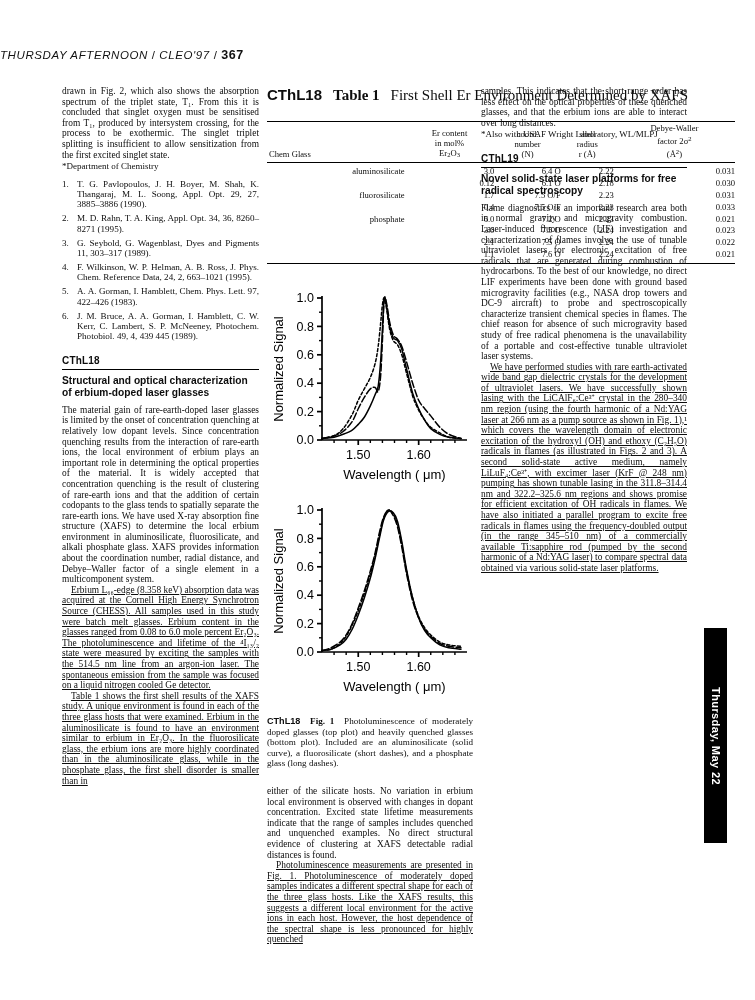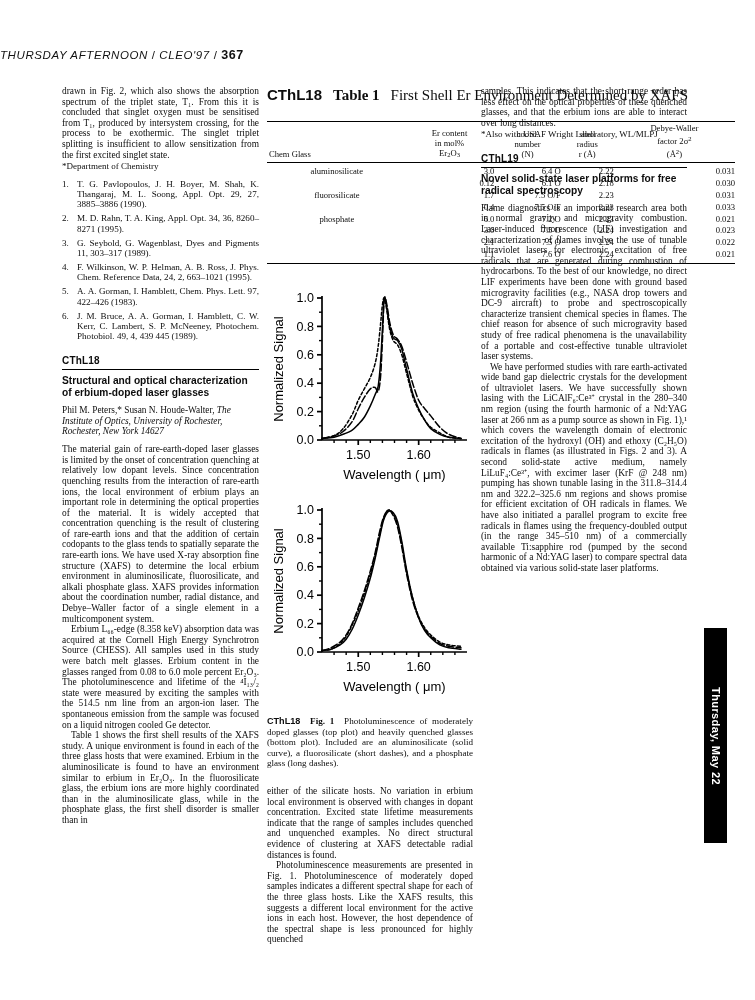--- a/index.html
+++ b/index.html
@@ -32,21 +32,21 @@
   .col-right  { left:481px; width:206px; }
 
   p {
     margin:0;
     font-size:9.4px;
     line-height:10.6px;
     text-align:justify;
     hyphens:auto;
     -webkit-hyphens:auto;
   }
-  p.ind { text-indent:9px; }
+  p.ind { text-indent:9px;text-decoration:underline; }
   p + p { margin-top:0; }
 
   .note-ital {
     font-size:9px;
     line-height:10.4px;
     margin-top:1px;
   }
 
   
   .reflist { margin-top:7px; }
@@ -107,21 +107,21 @@
   }
   table.xafs thead th.hg { text-align:left; padding-left:2px; }
   .rule-top { border-top:1.9px solid #000; }
   .rule-mid { border-top:1.2px solid #000; }
   .rule-bot { border-top:1.9px solid #000; }
   table.xafs tbody td {
     padding:1.1px 0;
     text-align:right;
     line-height:9.6px;
   }
-  table.xafs tbody td.host { text-align:center; padding-left:2px; }
+  table.xafs tbody td.host { text-align:right; padding-left:2px; }
   table.xafs tbody tr.first td { padding-top:4px; }
   table.xafs tbody tr:last-child td { padding-bottom:4px; }
   sub { font-size:6.6px; vertical-align:-1px; }
   sup { font-size:6.6px; vertical-align:3px; }
 
   
   .figbox { position:absolute; left:267px; }
   .fig1 { top:288px; }
   .fig2 { top:500px; }
   .figcap {
@@ -194,23 +194,20 @@
       <div class="refitem">
         <span class="refnum">6.</span>
         <span class="reftext">J. M. Bruce, A. A. Gorman, I. Hamblett, C. W. Kerr, C. Lambert, S. P. McNeeney, Photochem. Photobiol. 49, 4, 439 445 (1989).</span>
       </div>
     </div>
 
     <div class="sess">
       <div class="sess-code">CThL18</div>
       <div class="sess-rule"></div>
       <div class="sess-title">Structural and optical characterization of erbium-doped laser glasses</div>
-      <div class="sess-auth">
-        <span>Phil M. Peters,* Susan N. Houde-Walter, </span><i>The Institute of Optics, University of Rochester, Rochester, New York 14627</i>
-      </div>
       <p>The material gain of rare-earth-doped laser glasses is limited by the onset of concentration quenching at relatively low dopant levels. Since concentration quenching results from the interaction of rare-earth ions, the local environment of erbium plays an important role in determining the optical properties of the material. It is widely accepted that concentration quenching is the result of clustering of rare-earth ions and that the addition of certain codopants to the glass tends to spatially separate the rare-earth ions. We have used X-ray absorption fine structure (XAFS) to determine the local erbium environment in aluminosilicate, fluorosilicate, and alkali phosphate glass. XAFS provides information about the coordination number, radial distance, and Debye–Waller factor of a single element in a multicomponent system.</p>
       <p class="ind">Erbium L₆₆-edge (8.358 keV) absorption data was acquired at the Cornell High Energy Synchrotron Source (CHESS). All samples used in this study were batch melt glasses. Erbium content in the glasses ranged from 0.08 to 6.0 mole percent Er₂O₃. The photoluminescence and lifetime of the ⁴I₁₃/₂ state were measured by exciting the samples with the 514.5 nm line from an argon-ion laser. The spontaneous emission from the sample was focused on a liquid nitrogen cooled Ge detector.</p>
       <p class="ind">Table 1 shows the first shell results of the XAFS study. A unique environment is found in each of the three glass hosts that were examined. Erbium in the aluminosilicate is found to have an environment similar to erbium in Er₂O₃. In the fluorosilicate glass, the erbium ions are more highly coordinated than in the aluminosilicate glass, while in the phosphate glass, the first shell disorder is smaller than in</p>
     </div>
   </div>
 
   <div class="tbl-wrap">
     <div class="tbl-cap">
       <span class="code">CThL18</span><span class="sp1"></span><span class="tnum">Table 1</span><span class="sp2"></span><span>First Shell Er Environment Determined by XAFS</span>
     </div>

